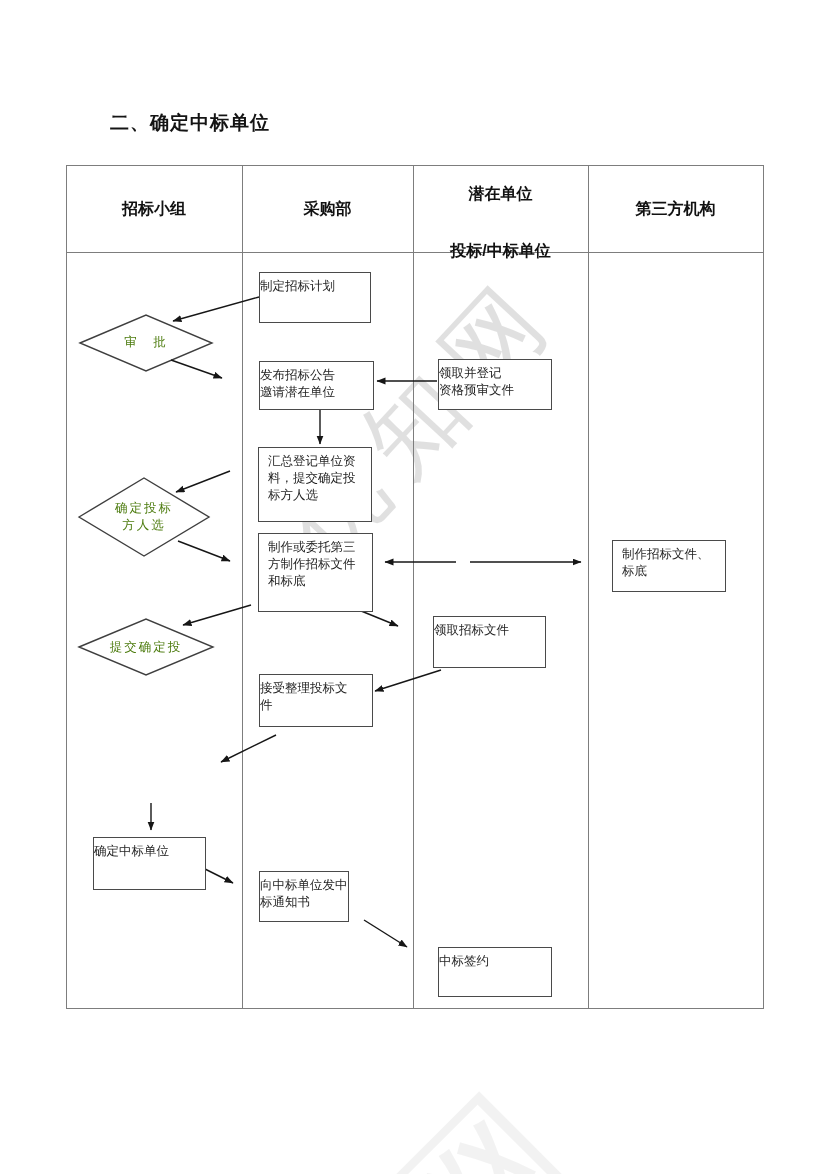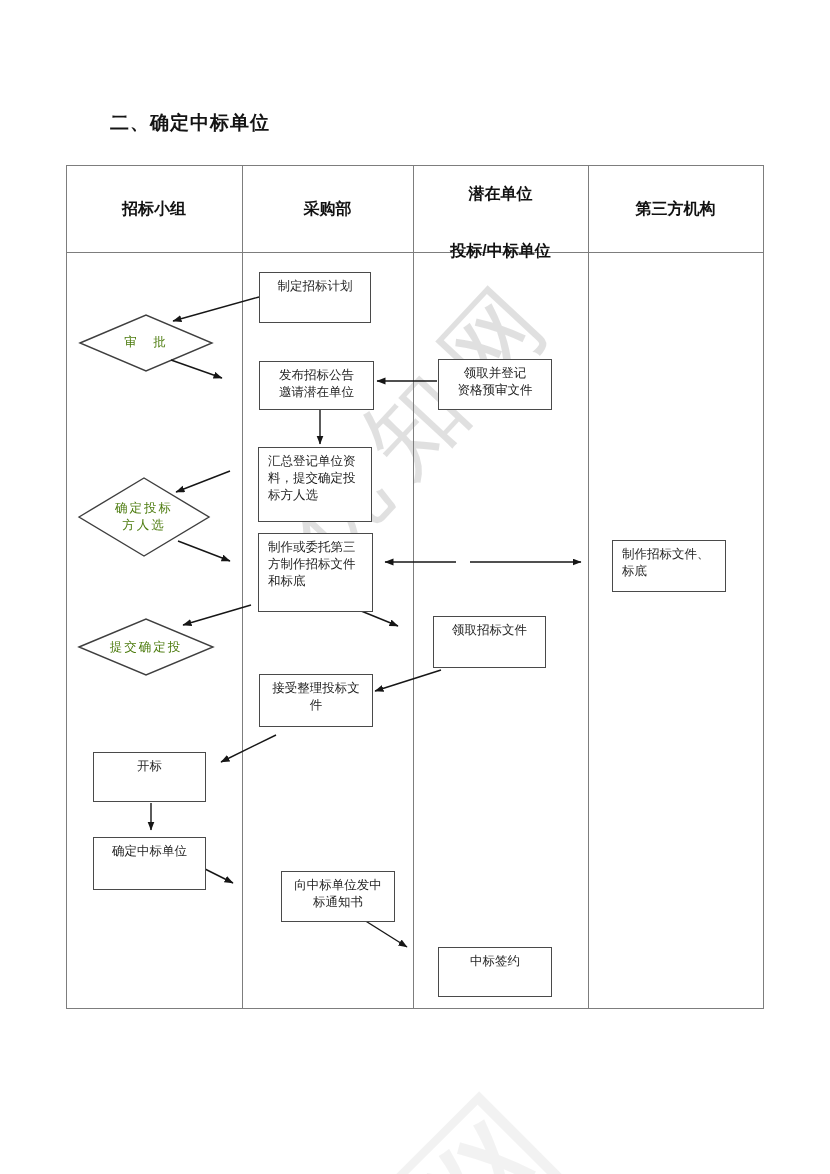--- a/index.html
+++ b/index.html
@@ -40,21 +40,21 @@
     font-weight:bold; font-size:16px; text-align:center; color:#111;
     white-space:pre-line;
   }
   .hcell.single { line-height:88px; }
   .hcell.double { line-height:57px; }
   
   .node {
     position:absolute; box-sizing:border-box;
     border:1.5px solid #4a4a4a; background:#fff;
     font-size:12.5px; line-height:17px; color:#1f1f1f;
-    text-align:center; padding-top:5px; white-space:pre-line;
+    padding-top:5px; white-space:pre-line;
   }
   .node.left { text-align:left; padding-left:9px; padding-right:5px; }
   .dlabel {
     position:absolute; font-size:12.5px; line-height:17px; color:#4d7c0f;
     text-align:center; white-space:pre-line; letter-spacing:2px;
   }
   svg.flow { position:absolute; left:0; top:0; }
 </style>
 </head>
 <body>
@@ -115,23 +115,22 @@
 料，提交确定投
 标方人选</div>
   <div class="node left" style="left:258px;top:533px;width:115px;height:79px">制作或委托第三
 方制作招标文件
 和标底</div>
   <div class="node left" style="left:612px;top:540px;width:114px;height:52px">制作招标文件、
 标底</div>
   <div class="node" style="left:433px;top:616px;width:113px;height:52px">领取招标文件</div>
   <div class="node" style="left:259px;top:674px;width:114px;height:53px">接受整理投标文
 件</div>
-  <div class="node" style="left:93px;top:752px;width:113px;height:50px">开标</div>
   <div class="node" style="left:93px;top:837px;width:113px;height:53px">确定中标单位</div>
-  <div class="node" style="left:281px;top:871px;width:114px;height:51px">向中标单位发中
+  <div class="node" style="left:259px;top:871px;width:90px;height:51px">向中标单位发中
 标通知书</div>
   <div class="node" style="left:438px;top:947px;width:114px;height:50px">中标签约</div>
 
   <div class="dlabel" style="left:96px;top:334px;width:100px">审　批</div>
   <div class="dlabel" style="left:94px;top:500px;width:100px">确定投标
 方人选</div>
   <div class="dlabel" style="left:96px;top:639px;width:100px">提交确定投</div>
 
 </div>
 

